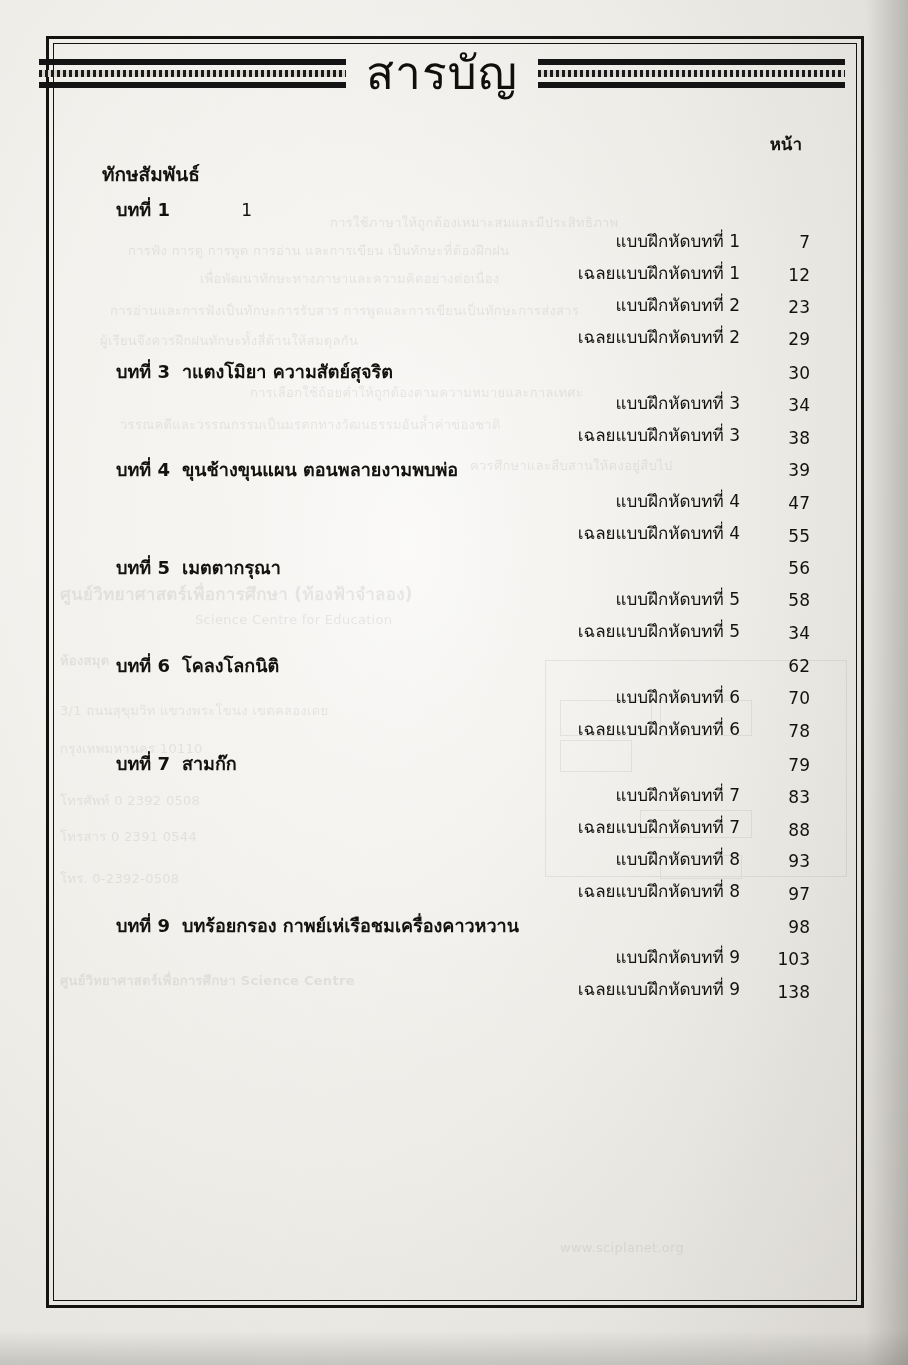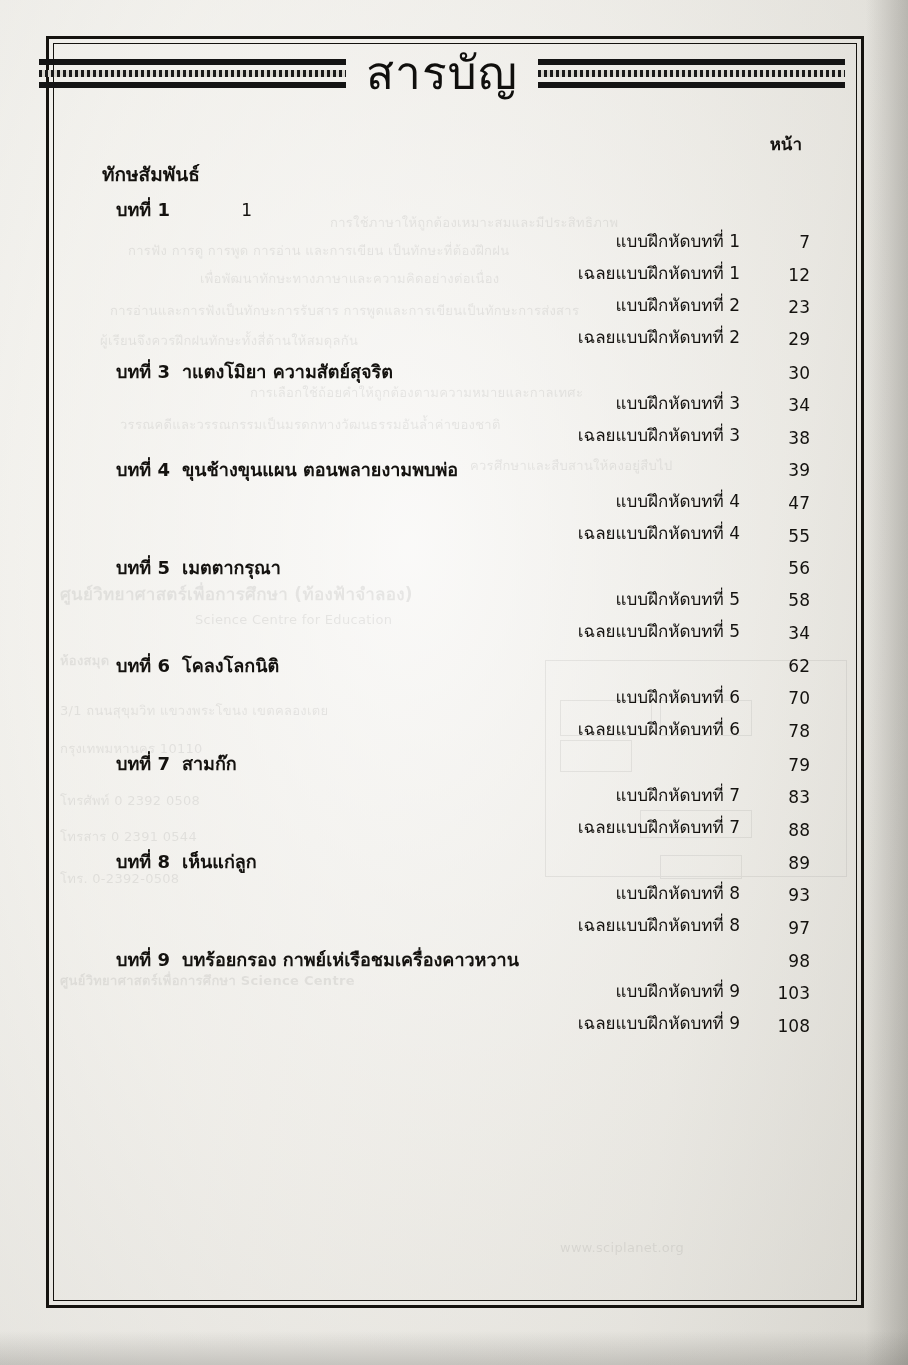--- a/index.html
+++ b/index.html
@@ -325,25 +325,20 @@
     <div class="toc-label-chapter"></div>
     <div class="toc-title sub">แบบฝึกหัดบทที่ 7</div>
     <div class="toc-page skew2">83</div>
   </div>
   <div class="toc-row">
     <div class="toc-label-chapter"></div>
     <div class="toc-title sub">เฉลยแบบฝึกหัดบทที่ 7</div>
     <div class="toc-page skew3">88</div>
   </div>
 
-  <div class="toc-row row-ch">
-    <div class="toc-label-chapter">บทที่ 8</div>
-    <div class="toc-title bold">เห็นแก่ลูก</div>
-    <div class="toc-page skew1">89</div>
-  </div>
   <div class="toc-row">
     <div class="toc-label-chapter"></div>
     <div class="toc-title sub">แบบฝึกหัดบทที่ 8</div>
     <div class="toc-page skew2">93</div>
   </div>
   <div class="toc-row">
     <div class="toc-label-chapter"></div>
     <div class="toc-title sub">เฉลยแบบฝึกหัดบทที่ 8</div>
     <div class="toc-page skew3">97</div>
   </div>
@@ -354,19 +349,19 @@
     <div class="toc-page skew1">98</div>
   </div>
   <div class="toc-row">
     <div class="toc-label-chapter"></div>
     <div class="toc-title sub">แบบฝึกหัดบทที่ 9</div>
     <div class="toc-page skew2">103</div>
   </div>
   <div class="toc-row">
     <div class="toc-label-chapter"></div>
     <div class="toc-title sub">เฉลยแบบฝึกหัดบทที่ 9</div>
-    <div class="toc-page skew3">108</div>
+    <div class="toc-page skew3">138</div>
   </div>
 
 </div>
 
 <div class="edge-shadow"></div>
 <div class="bottom-shadow"></div>
 
 </body></html>

